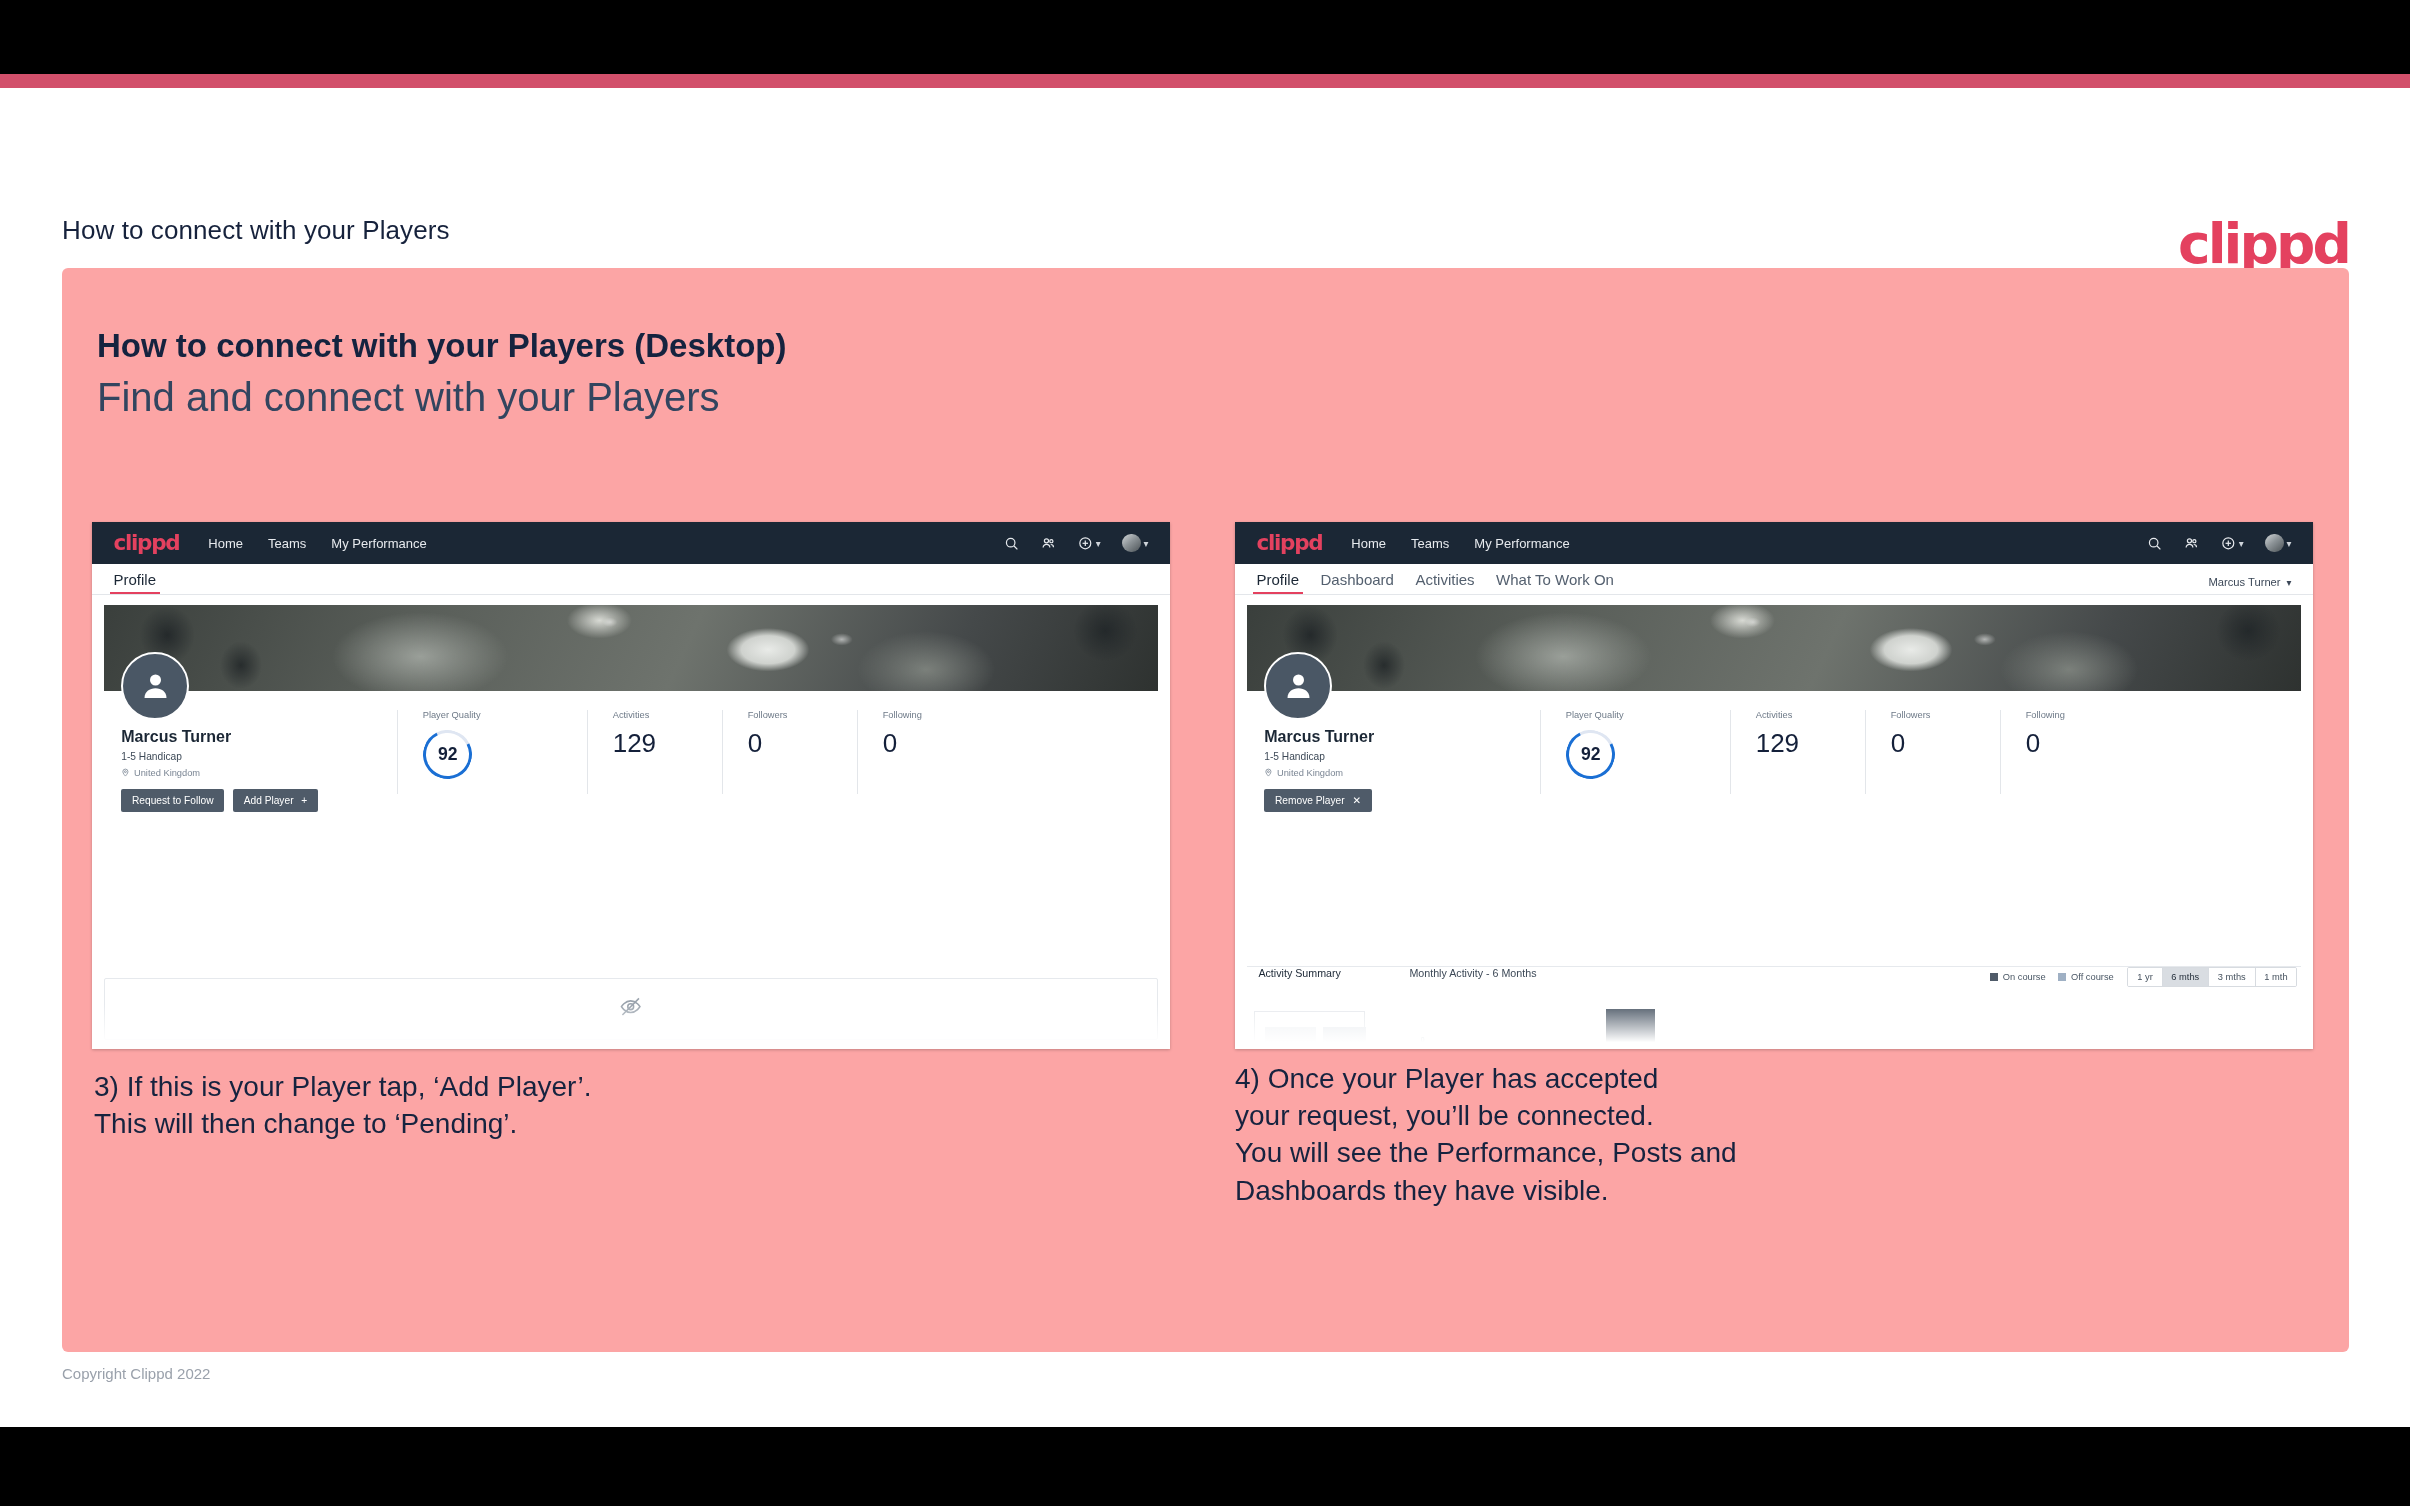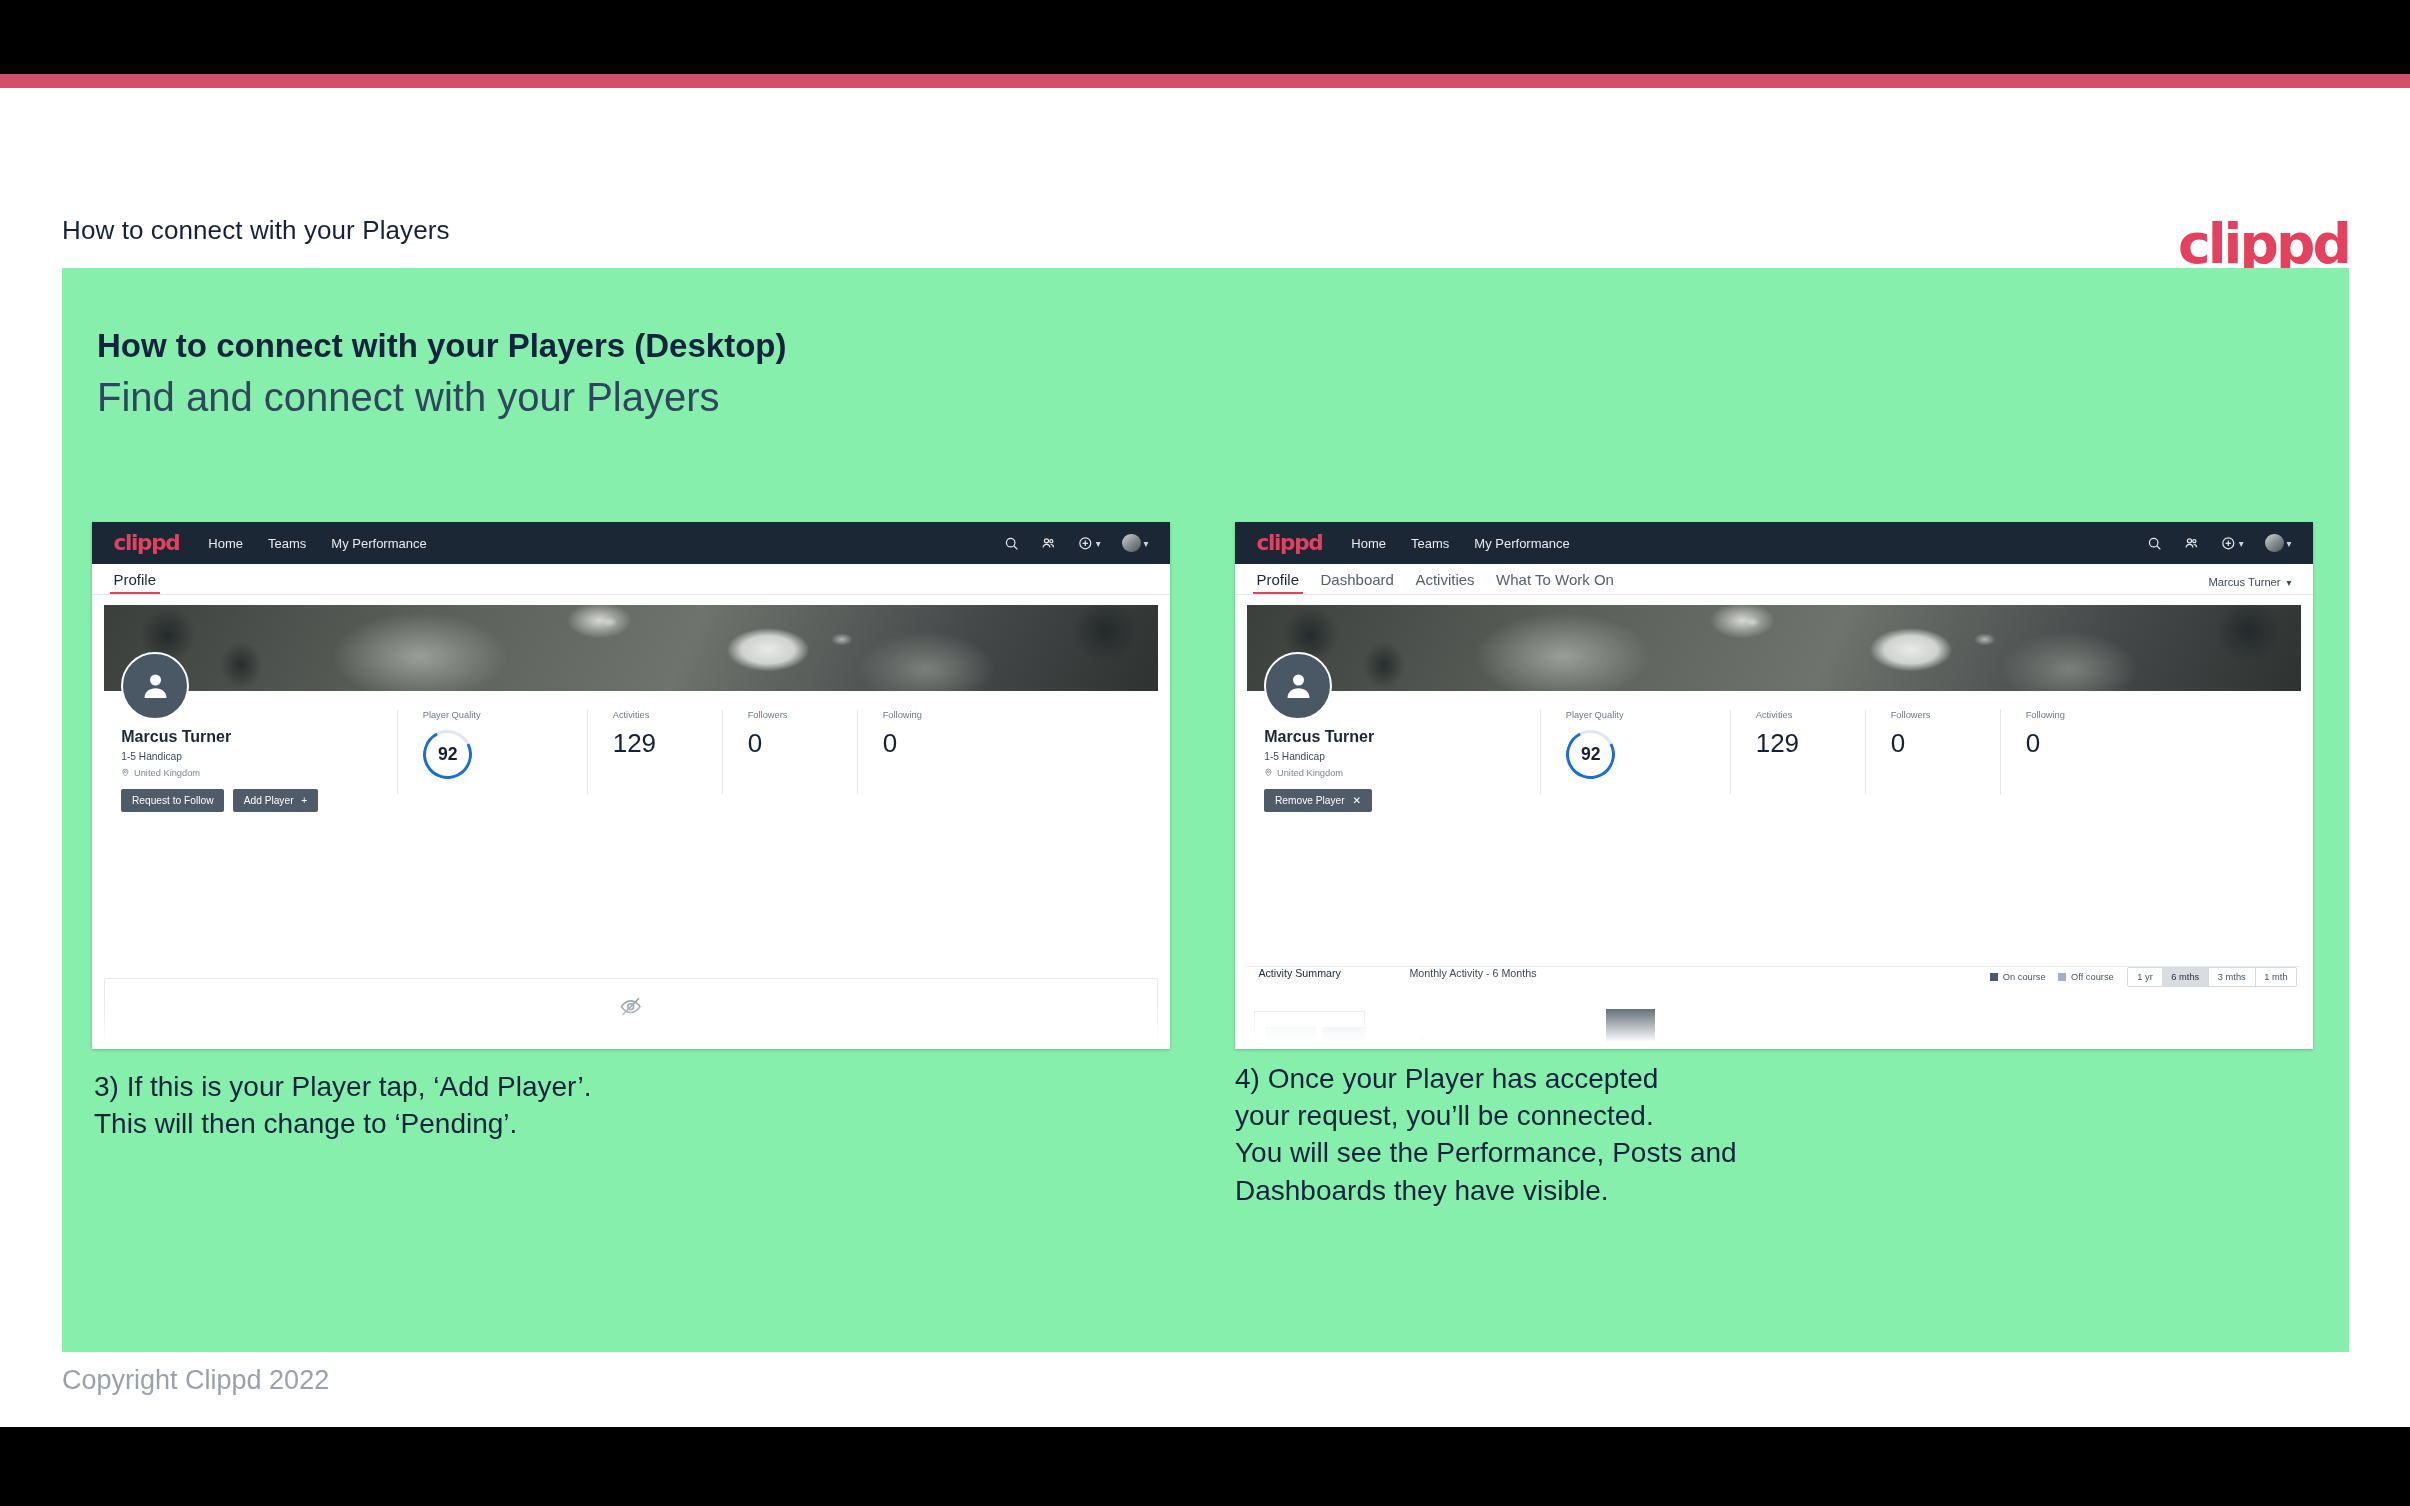--- a/index.html
+++ b/index.html
@@ -25,21 +25,22 @@
     position:absolute;right:62px;top:129px;
     font-size:55px;font-weight:bold;color:#e4415f;
     letter-spacing:-2.9px;line-height:1;
     font-family:"DejaVu Sans", sans-serif;
   }
   .head-rule{position:absolute;left:62px;top:237px;width:2287px;height:2.9px;background:#d2506b;}
 
   
   .panel{
     position:absolute;left:62px;top:268px;width:2287px;height:1084px;
-    background:#86efac;
+    background:#fca5a5;
+    border-radius:6px;
   }
   .panel-title{
     position:absolute;left:35px;top:59px;
     font-size:33px;font-weight:bold;color:#15233f;
   }
   .panel-sub{
     position:absolute;left:35px;top:107px;
     font-size:40px;color:#32455f;
   }
 
@@ -195,21 +196,21 @@
   .bar-dk{position:absolute;left:359px;top:3.9px;width:49px;height:33px;background:#4f5b69;}
   .axis0{position:absolute;left:174px;top:31px;font-size:6.8px;color:#9aa3ad;}
 
   
   .cap{position:absolute;font-size:28px;line-height:1.33;color:#16233f;}
   .cap-a{left:32px;top:800px;width:878px;}
   .cap-b{left:1173px;top:792px;width:683px;}
 
   
   .copyright{
-    position:absolute;left:62px;top:1365px;font-size:27px;color:#9aa1ab;
+    position:absolute;left:62px;top:1365px;font-size:15px;color:#9aa1ab;
   }
 </style>
 </head>
 <body>
 
 <div class="letterbox-top"></div>
 <div class="accent-stripe"></div>
 <div class="letterbox-bottom"></div>
 
 <div class="slide-head">

